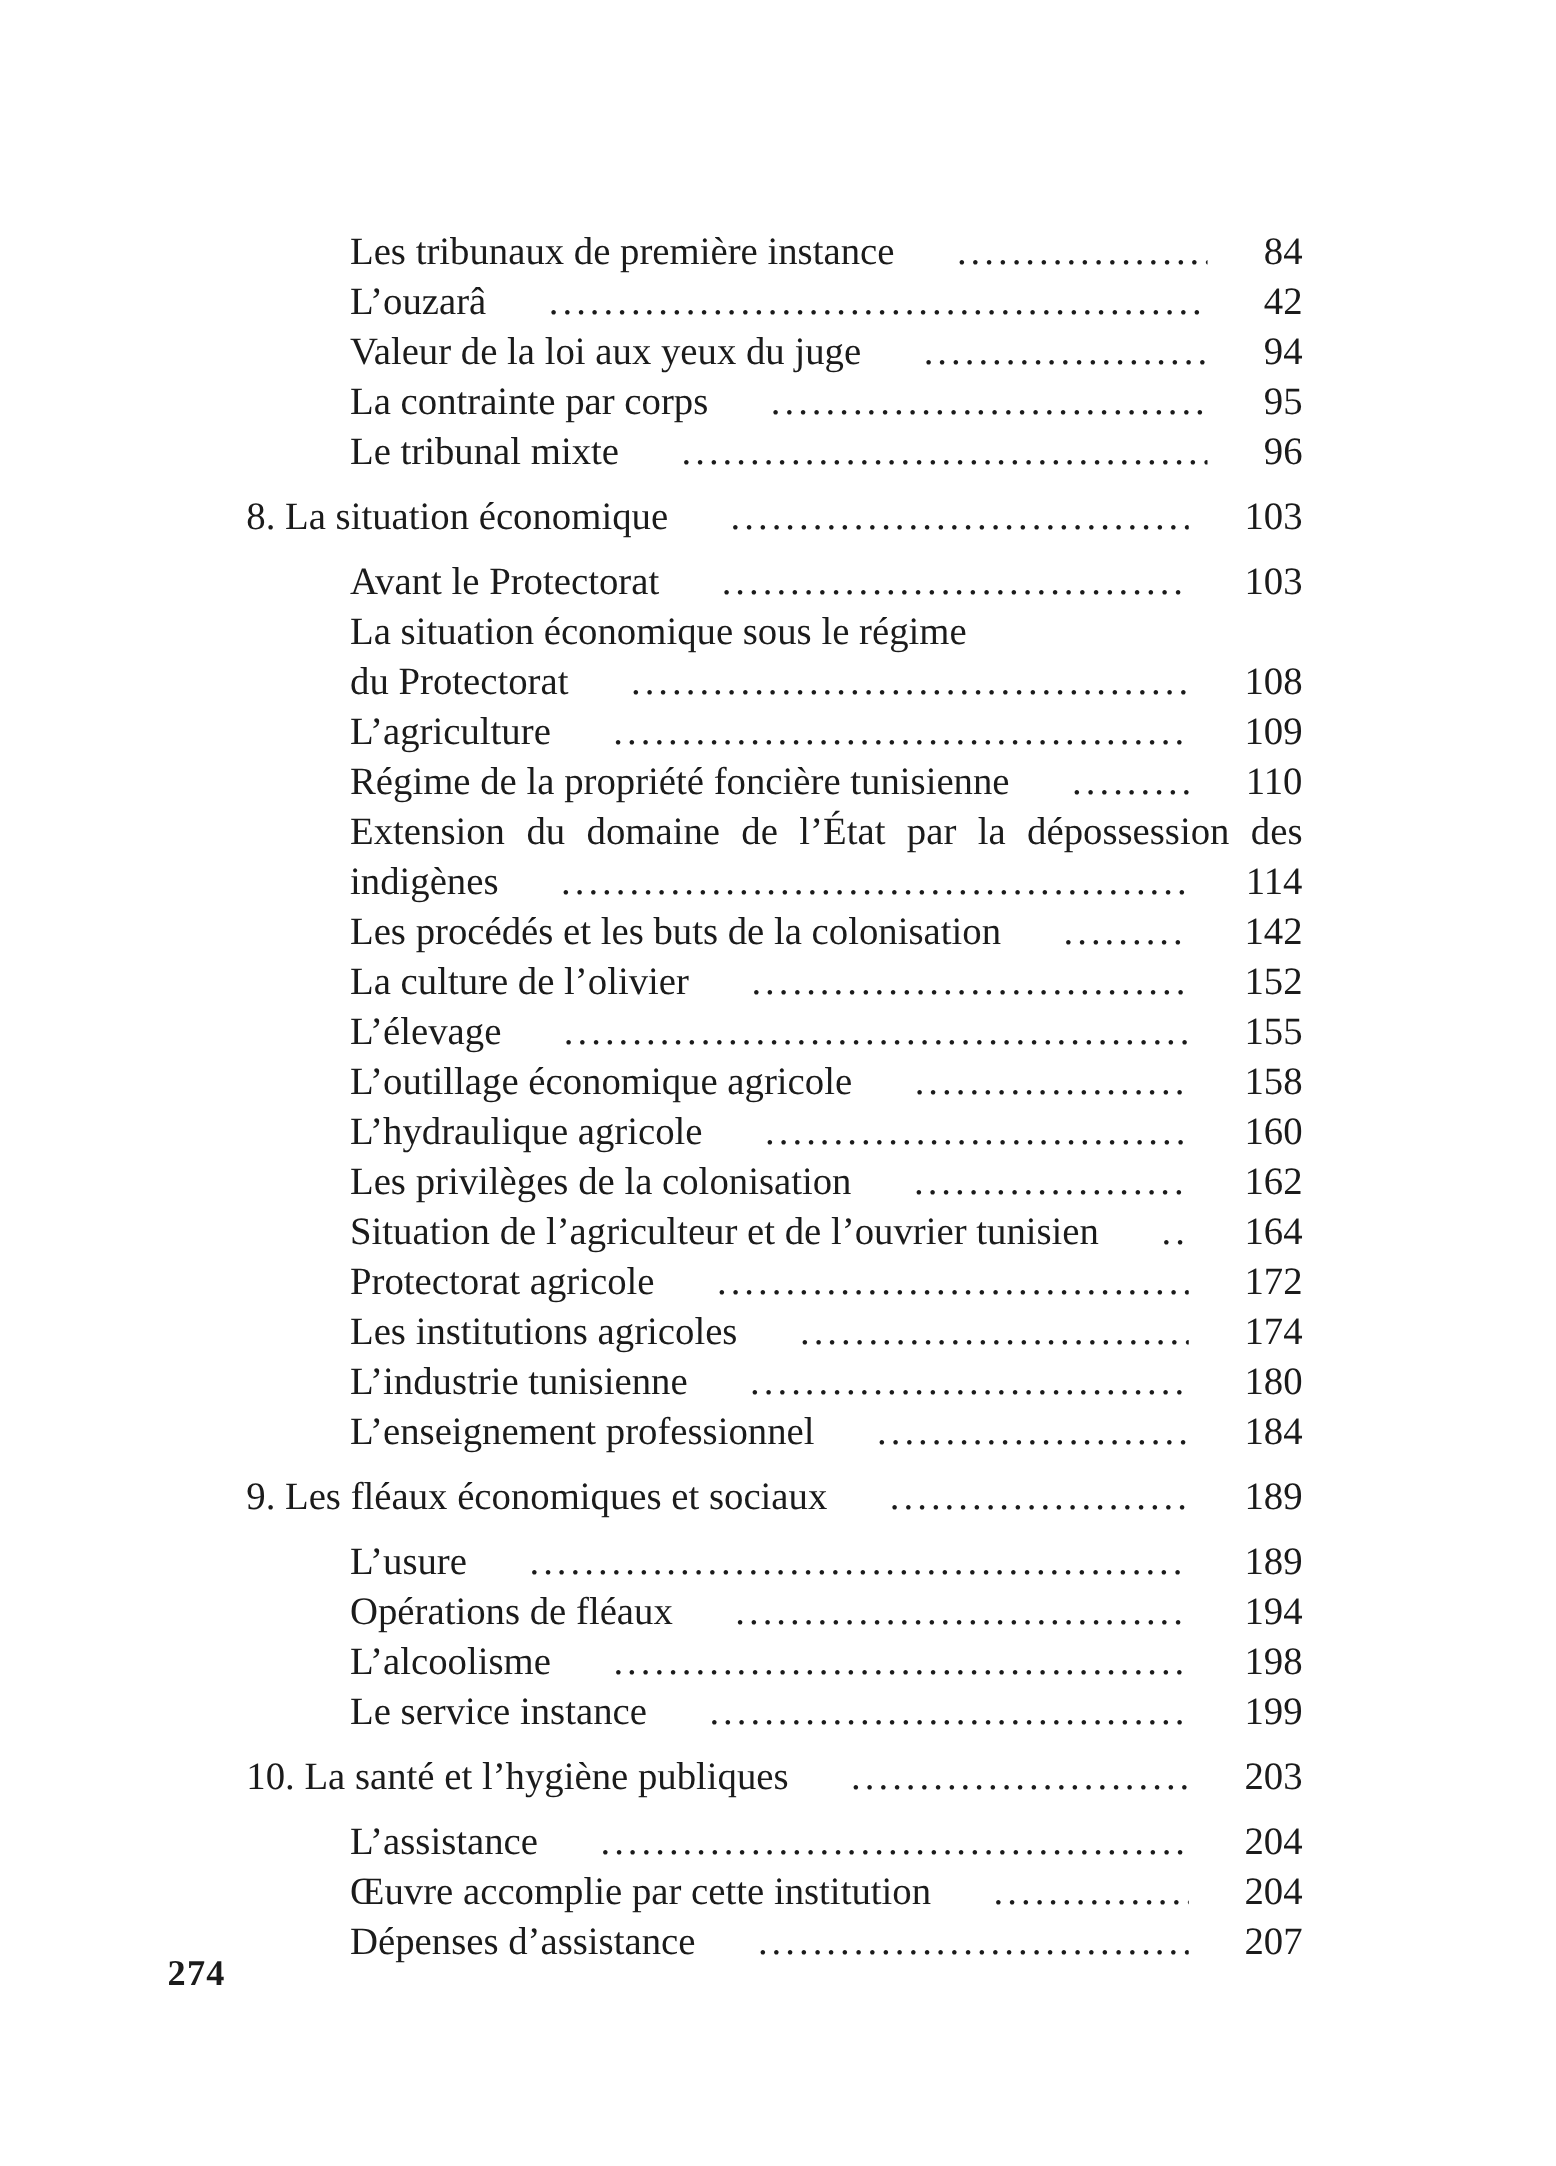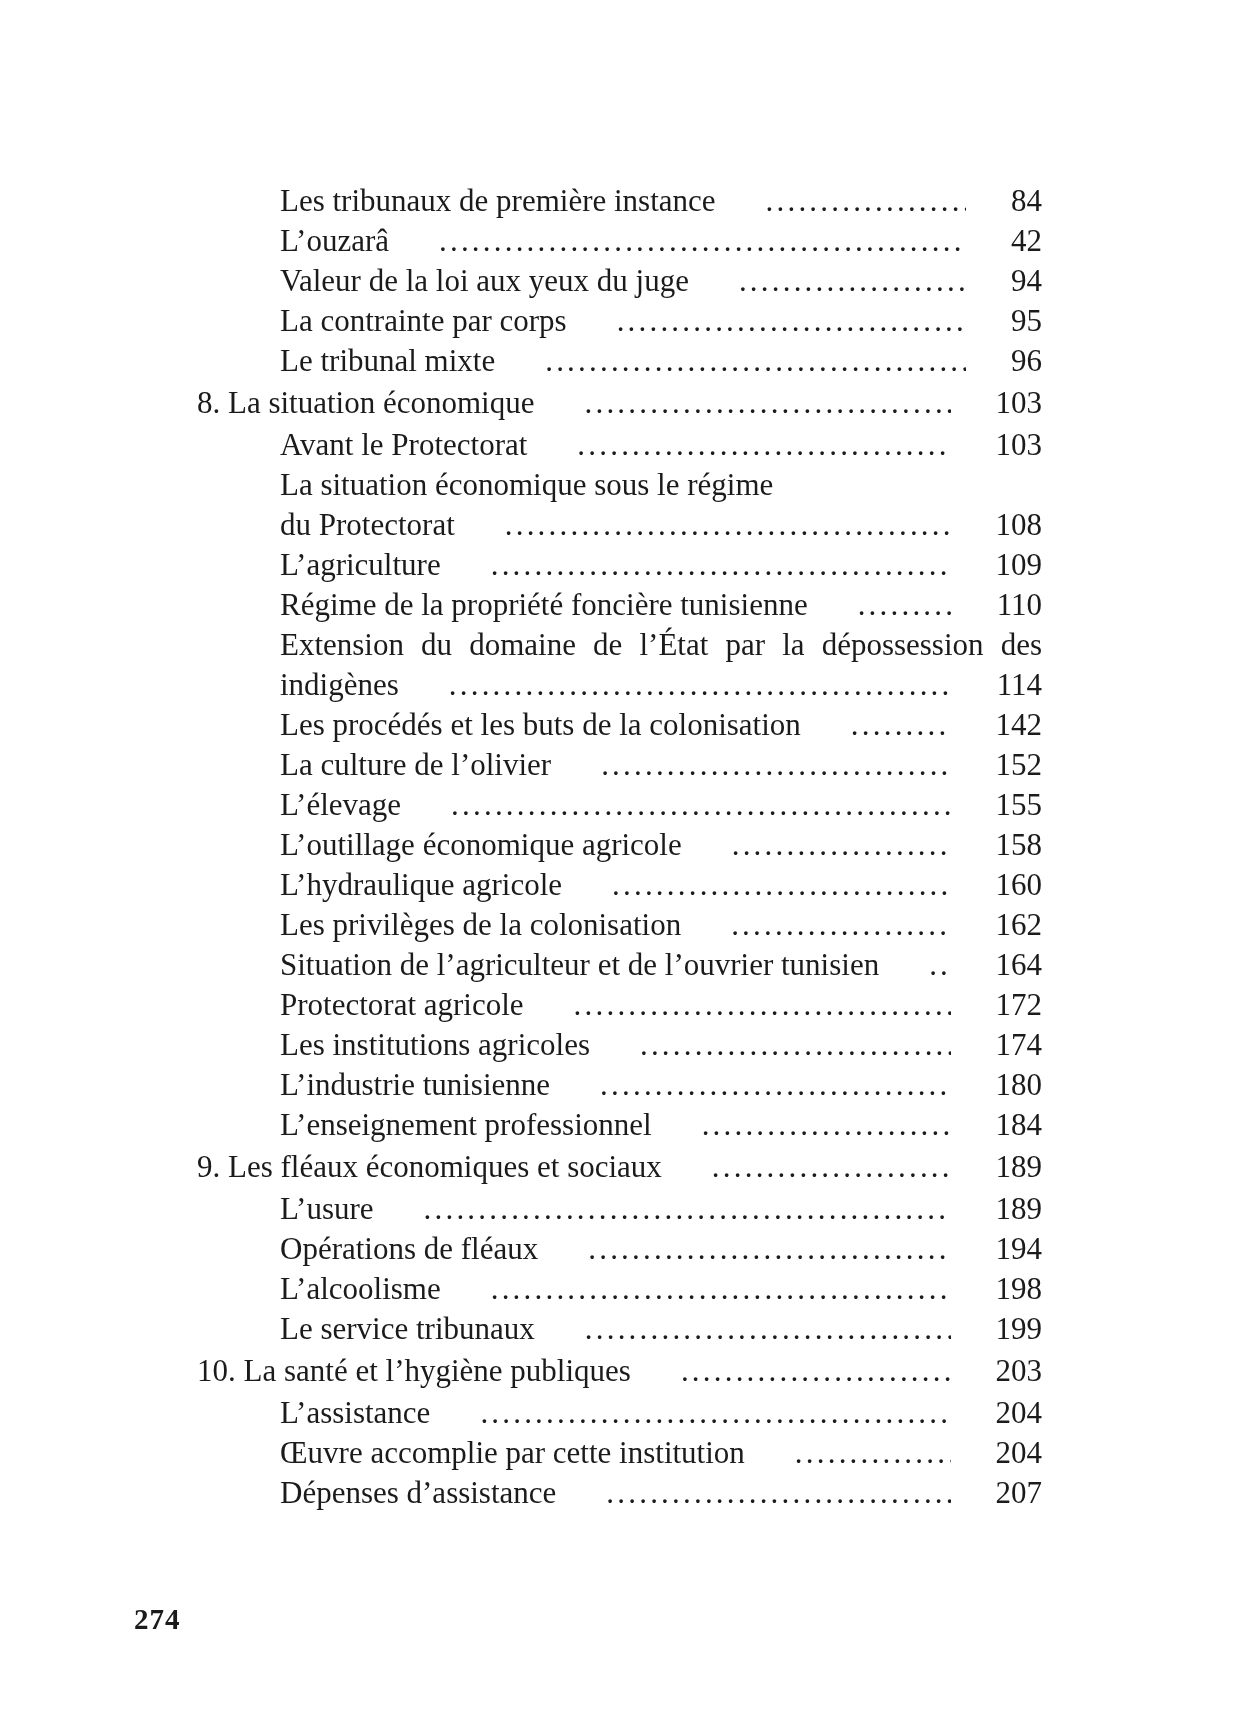--- a/index.html
+++ b/index.html
@@ -25,21 +25,21 @@
     display: flex;
     align-items: baseline;
     font-size: 31px;
     line-height: 40px;
     gap: 43px;
   }
   .row.sub {
     padding-left: 83px;
   }
   .row.chapter {
-    margin: 2px 0;
+    margin: 12px 0;
   }
   .label {
     white-space: nowrap;
     flex: 0 0 auto;
   }
   .row.spread .label {
     flex: 1 1 auto;
     white-space: normal;
     text-align: justify;
     text-align-last: justify;
@@ -58,21 +58,20 @@
     flex: 0 0 auto;
     white-space: nowrap;
   }
   .folio {
     position: absolute;
     left: 134px;
     top: 1563px;
     font-size: 29px;
     font-weight: bold;
     letter-spacing: 1px;
-    margin-top: 40px;
   }
 </style>
 </head>
 <body>
 
 <div class="toc">
     <div class="row sub">
       <span class="label">Les tribunaux de première instance</span>
       <span class="dots"></span>
       <span class="page-num">84</span>
@@ -202,21 +201,21 @@
       <span class="label">Opérations de fléaux</span>
       <span class="dots"></span>
       <span class="page-num">194</span>
     </div>
     <div class="row sub">
       <span class="label">L’alcoolisme</span>
       <span class="dots"></span>
       <span class="page-num">198</span>
     </div>
     <div class="row sub">
-      <span class="label">Le service tribunaux</span>
+      <span class="label">Le service instance</span>
       <span class="dots"></span>
       <span class="page-num">199</span>
     </div>
     <div class="row chapter">
       <span class="label">10. La santé et l’hygiène publiques</span>
       <span class="dots"></span>
       <span class="page-num">203</span>
     </div>
     <div class="row sub">
       <span class="label">L’assistance</span>

